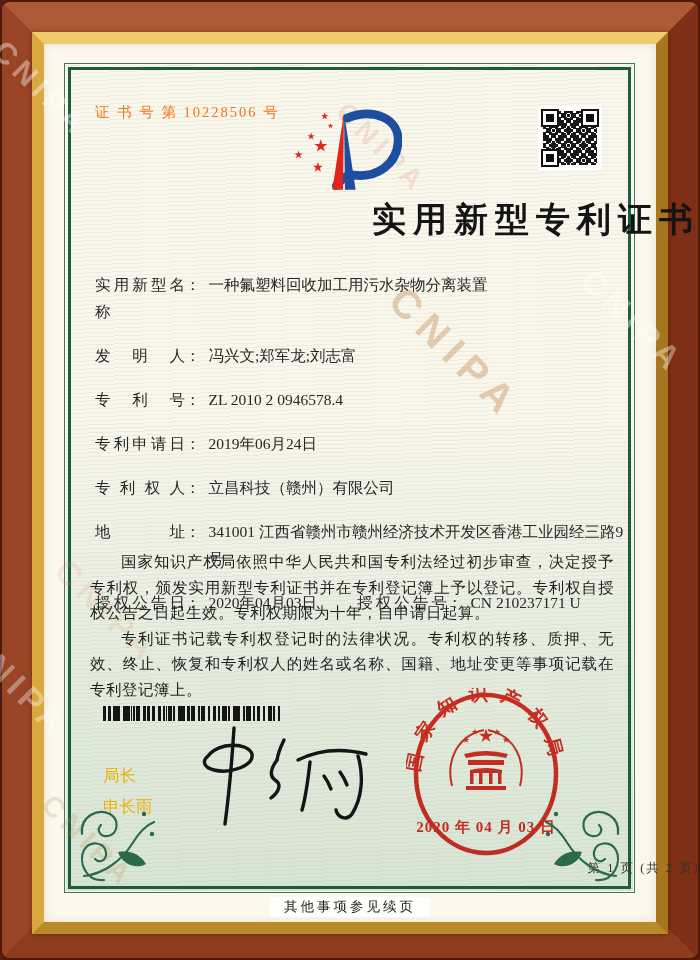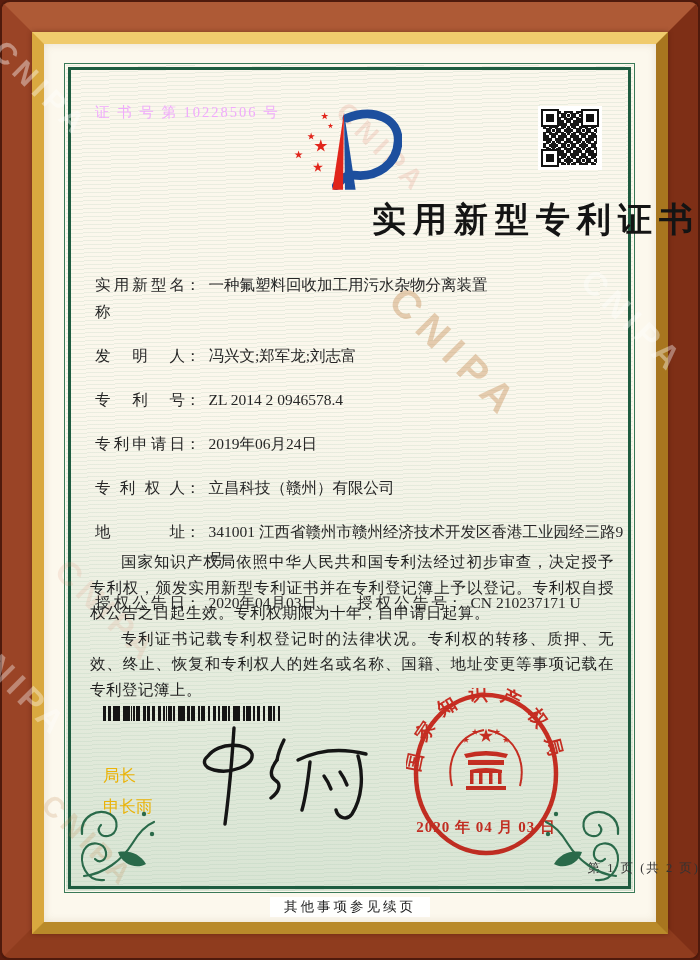--- a/index.html
+++ b/index.html
@@ -31,21 +31,21 @@
   .wm{position:absolute;font-family:"Liberation Sans",sans-serif;font-weight:700;
       transform:rotate(45deg);transform-origin:0 0;letter-spacing:6px;pointer-events:none;white-space:nowrap;}
   .wm1{left:10px;top:34px;font-size:30px;color:rgba(255,255,255,.40);}
   .wm2{left:352px;top:96px;font-size:28px;color:rgba(224,130,110,.20);}
   .wm3{left:412px;top:278px;font-size:40px;color:rgba(198,142,88,.42);letter-spacing:9px;}
   .wm4{left:600px;top:262px;font-size:33px;color:rgba(255,255,255,.38);}
   .wm5{left:74px;top:552px;font-size:33px;color:rgba(224,140,120,.16);}
   .wm6{left:-16px;top:626px;font-size:33px;color:rgba(255,255,255,.36);}
   .wm7{left:58px;top:788px;font-size:29px;color:rgba(198,142,88,.22);}
   
-  .cert-no{position:absolute;left:95px;top:103px;font-size:14.5px;letter-spacing:2px;color:#f0abfc;}
+  .cert-no{position:absolute;left:95px;top:103px;font-size:14.5px;letter-spacing:2px;color:#f97316;}
   .logo{position:absolute;left:286px;top:108px;width:116px;height:84px;}
   .qr{position:absolute;left:538px;top:106px;width:64px;height:64px;background:#fff;}
   .qr-mod{position:absolute;inset:5px;
     background-image:
       repeating-conic-gradient(#171717 0% 25%,transparent 0% 50%),
       repeating-conic-gradient(#171717 0% 25%,transparent 0% 50%);
     background-size:6px 6px,10px 10px;background-position:0 0,3px 2px;}
   .fp{position:absolute;width:14px;height:14px;border:2.5px solid #111;background:#fff;}
   .fp::after{content:"";position:absolute;inset:3px;background:#111;}
   .fp.tl{left:3px;top:3px;} .fp.tr{right:3px;top:3px;} .fp.bl{left:3px;bottom:3px;}
@@ -131,21 +131,21 @@
     <span class="fvalue">一种氟塑料回收加工用污水杂物分离装置</span>
   </div>
   <div class="frow">
     <span class="flabel">发明人</span>
       <span class="colon">：</span>
     <span class="fvalue">冯兴文;郑军龙;刘志富</span>
   </div>
   <div class="frow">
     <span class="flabel">专利号</span>
       <span class="colon">：</span>
-    <span class="fvalue">ZL 2014 2 0946578.4</span>
+    <span class="fvalue">ZL 2010 2 0946578.4</span>
   </div>
   <div class="frow">
     <span class="flabel">专利申请日</span>
       <span class="colon">：</span>
     <span class="fvalue">2019年06月24日</span>
   </div>
   <div class="frow">
     <span class="flabel">专利权人</span>
       <span class="colon">：</span>
     <span class="fvalue">立昌科技（赣州）有限公司</span>

